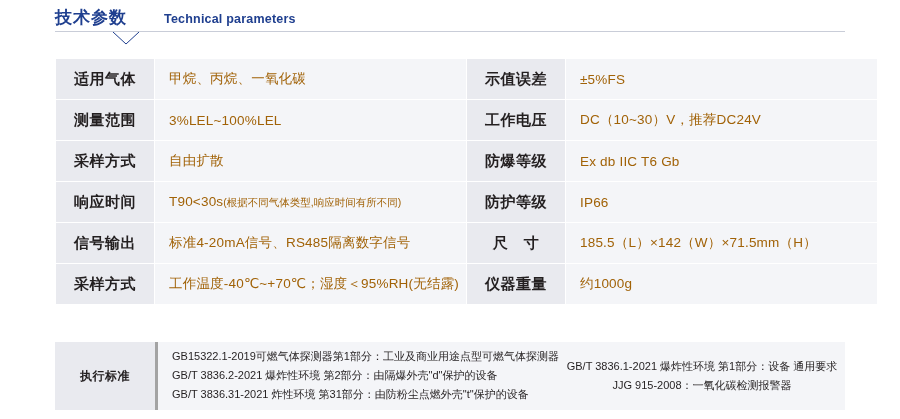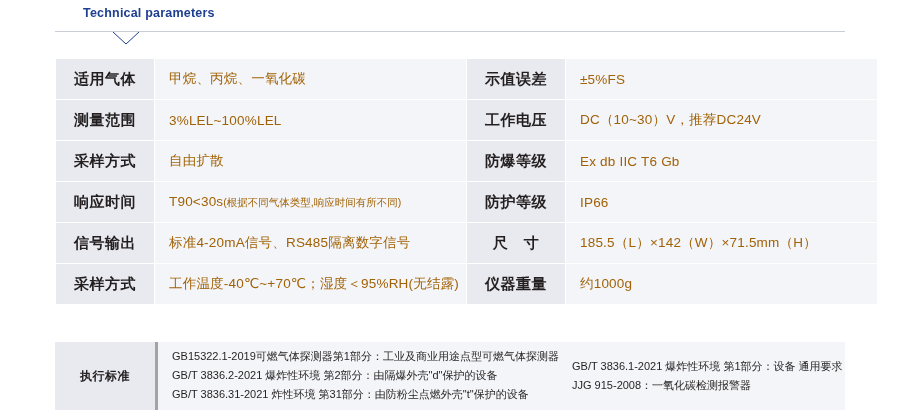--- a/index.html
+++ b/index.html
@@ -88,29 +88,30 @@
     box-sizing:border-box;
     gap:10px;
   }
   .std-col{
     display:flex;flex-direction:column;justify-content:center;gap:5px;
     font-size:11px;
     line-height:1.25;
     color:#231f20;
   }
   .std-col.col1{width:390px;}
-  .std-col.col2{width:260px;}
+  .std-col.col2{width:260px;align-items:center;}
   .std-line{white-space:nowrap;}
 </style>
 </head>
 <body>
 
 <div class="page">
 
   <div class="header">
+    <span class="title-cn">技术参数</span>
     <span class="title-en">Technical parameters</span>
   </div>
 
   <div class="rule"></div>
   <div class="tick">
     <svg width="26" height="13" viewBox="0 0 26 13">
       <polyline points="0,0 13,12 26,0" fill="none" stroke="#1f3f8f" stroke-width="1"></polyline>
     </svg>
   </div>
 

